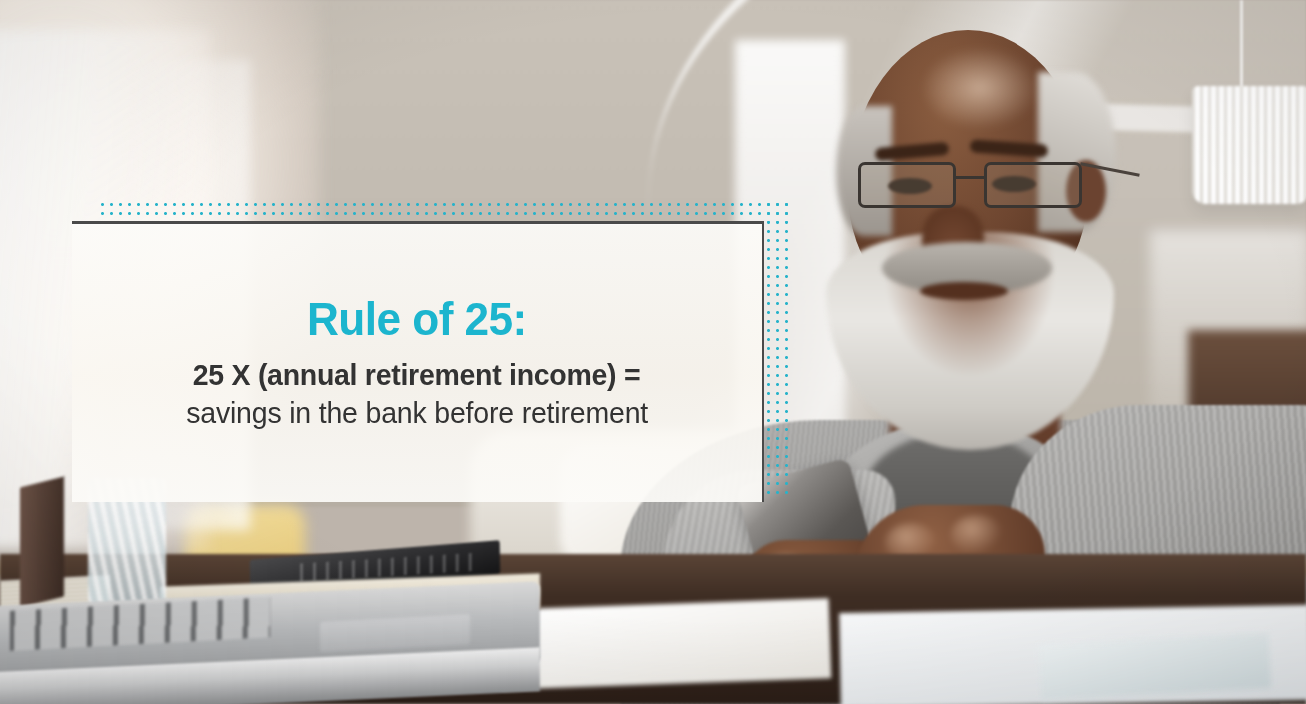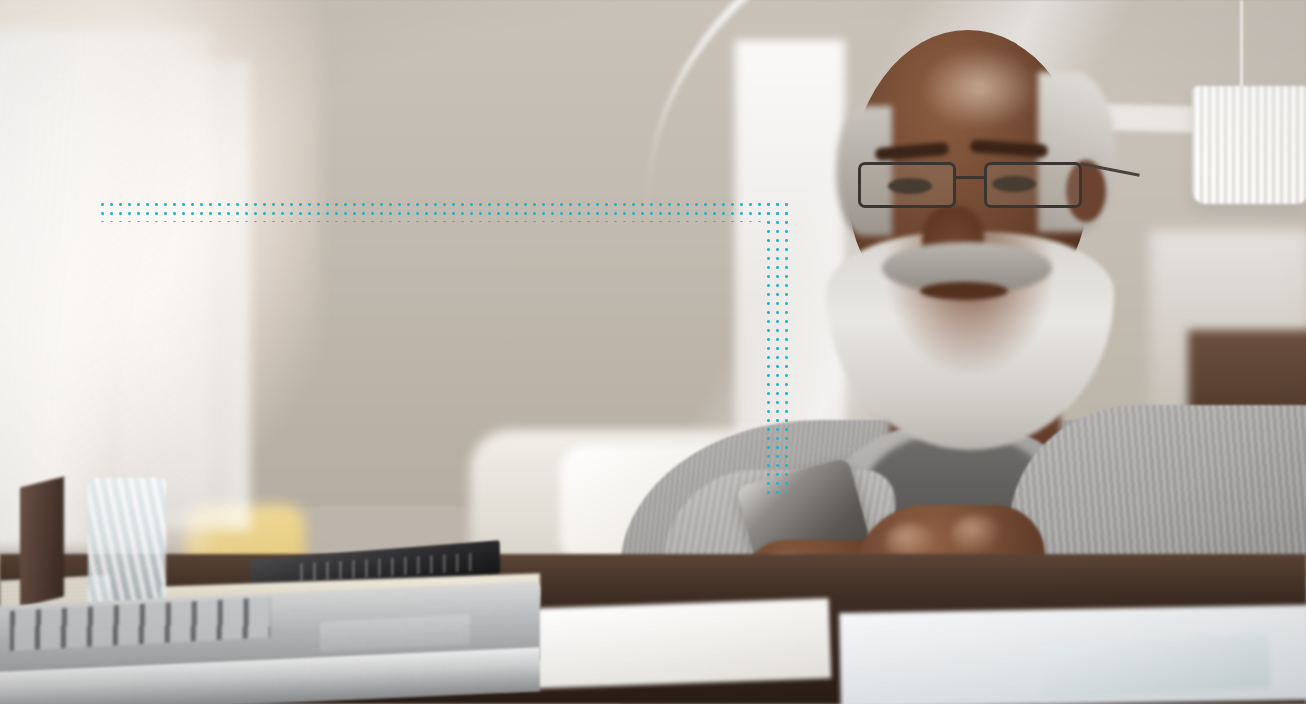--- a/index.html
+++ b/index.html
@@ -477,14 +477,19 @@
     <div class="laptop-keys"></div>
     <div class="laptop-track"></div>
     <div class="laptop-front"></div>
 
     <div class="vignette"></div>
   </div>
 
   <div class="dots dots-top" style="--dot: #27B3CA;"></div>
   <div class="dots dots-right" style="--dot: #27B3CA;"></div>
 
+  <div class="card" style="border-top-color: rgb(74, 74, 74); border-right-color: rgb(74, 74, 74);">
+    <div class="card-title" style="color: rgb(28, 181, 206);">Rule of 25:</div>
+    <div class="card-line1" style="color: rgb(51, 51, 51);">25 X (annual retirement income) =</div>
+    <div class="card-line2" style="color: rgb(51, 51, 51);">savings in the bank before retirement</div>
+  </div>
 
 </div>
 
 </body></html>

